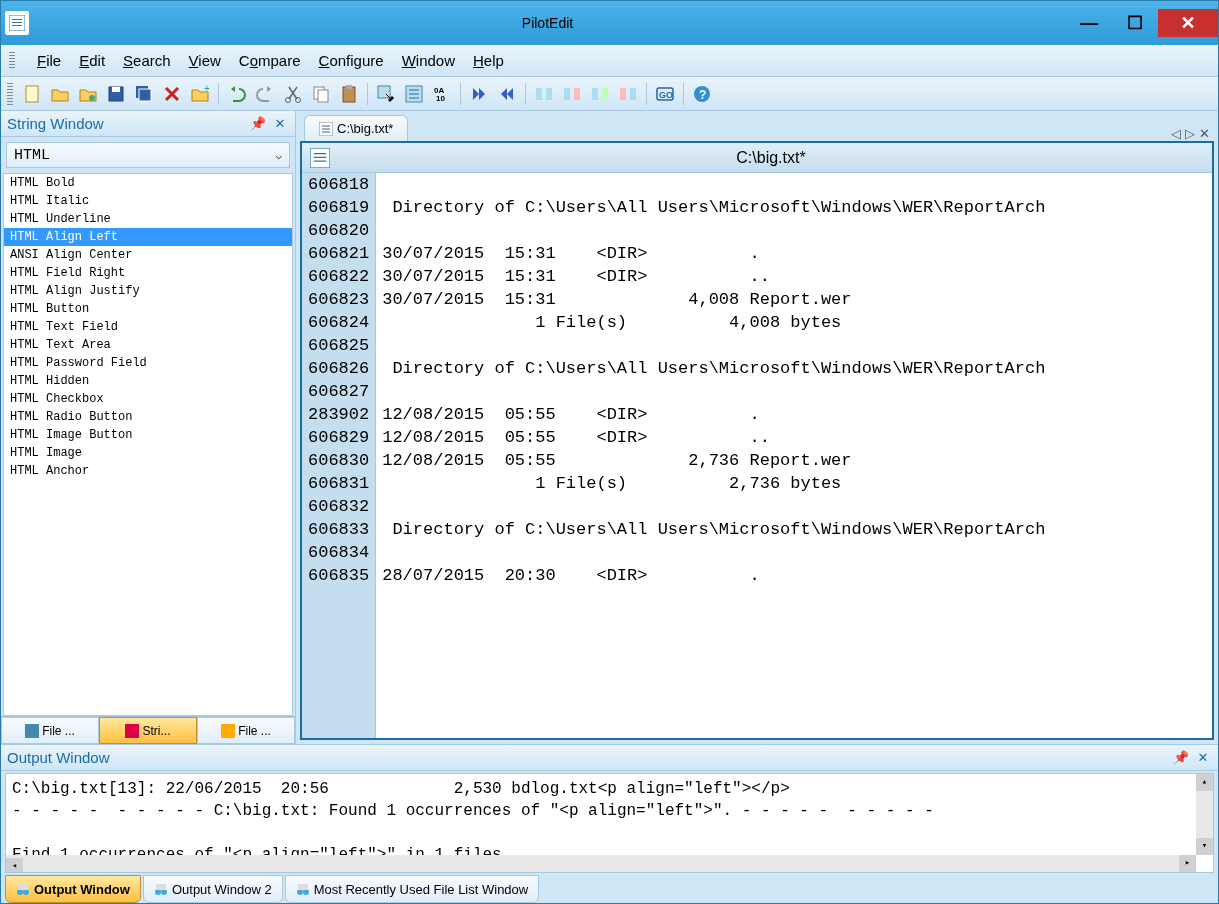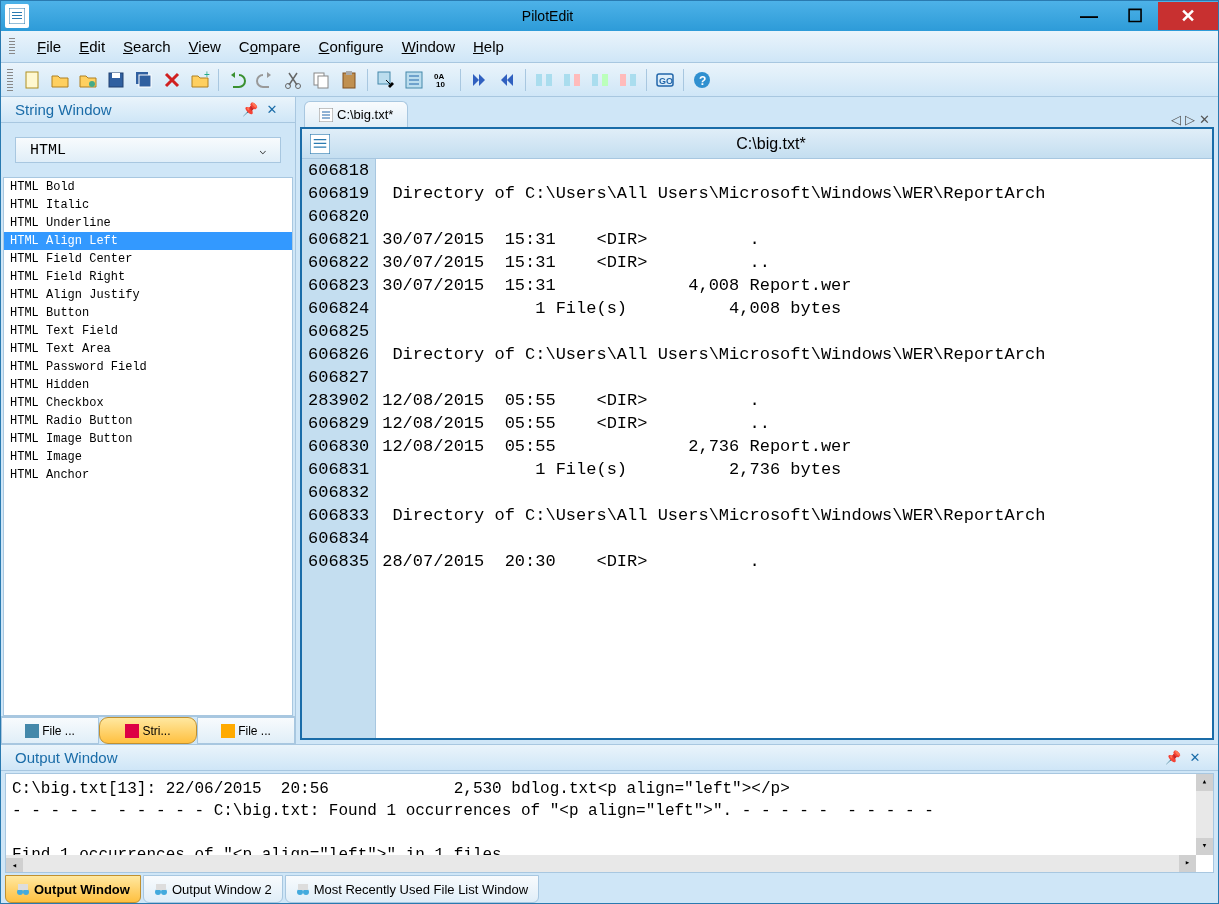--- a/index.html
+++ b/index.html
@@ -1,48 +1,48 @@
 <!DOCTYPE html>
 <html><head>
 <meta charset="utf-8">
 <style>
   * { box-sizing: border-box; margin: 0; padding: 0; }
   body { font-family: 'Segoe UI', Tahoma, sans-serif; font-size: 13px; background: #fff; overflow: hidden; }
   .window { width: 1219px; height: 904px; display: flex; flex-direction: column; border: 1px solid #2a7ab0; }
-  .titlebar { height: 30px; background: linear-gradient(to bottom, #4db2e8, #2d9bd8); display: flex; align-items: center; color: #000; }
+  .titlebar { height: 44px; background: linear-gradient(to bottom, #4db2e8, #2d9bd8); display: flex; align-items: center; color: #000; }
   .titlebar-icon { width: 24px; height: 24px; margin-left: 4px; background: #fff; border-radius: 2px; display: flex; align-items: center; justify-content: center; }
   .titlebar-icon svg { width: 16px; height: 16px; }
   .titlebar-title { flex: 1; text-align: center; font-size: 14px; color: #000; }
   .titlebar-buttons { display: flex; }
   .titlebar-btn { width: 46px; height: 28px; display: flex; align-items: center; justify-content: center; font-size: 18px; font-weight: bold; cursor: pointer; }
   .titlebar-btn.close { background: #c83030; color: #fff; width: 60px; }
   .titlebar-btn.min, .titlebar-btn.max { color: #000; }
   .menubar { height: 32px; background: linear-gradient(to bottom, #eaf4fb, #cfe6f7); border-bottom: 1px solid #a8c7e0; display: flex; align-items: center; padding: 0 8px; gap: 18px; }
   .menubar-grip { width: 6px; height: 18px; background: repeating-linear-gradient(to bottom, #888 0, #888 1px, transparent 1px, transparent 3px); margin-right: 4px; }
   .menubar-item { cursor: pointer; font-size: 15px; color: #000; }
   .menubar-item u { text-decoration: underline; }
   .toolbar { height: 34px; background: linear-gradient(to bottom, #eaf4fb, #cfe6f7); border-bottom: 1px solid #a8c7e0; display: flex; align-items: center; padding: 0 6px; gap: 2px; }
   .toolbar-grip { width: 6px; height: 22px; background: repeating-linear-gradient(to bottom, #888 0, #888 1px, transparent 1px, transparent 3px); margin-right: 4px; }
   .tb-icon { width: 26px; height: 26px; display: flex; align-items: center; justify-content: center; cursor: pointer; border-radius: 2px; }
   .tb-icon svg { width: 20px; height: 20px; }
   .tb-sep { width: 1px; height: 22px; background: #a8c7e0; margin: 0 3px; }
   .main-area { flex: 1; display: flex; background: #cfe6f7; overflow: hidden; }
   .left-panel { width: 295px; display: flex; flex-direction: column; background: #cfe6f7; border-right: 1px solid #a8c7e0; }
-  .panel-header { height: 26px; background: linear-gradient(to bottom, #eaf4fb, #cfe6f7); border-bottom: 1px solid #a8c7e0; display: flex; align-items: center; padding: 0 14px; color: #1a6ca8; font-size: 15px; }
+  .panel-header { height: 26px; background: linear-gradient(to bottom, #eaf4fb, #cfe6f7); border-bottom: 1px solid #a8c7e0; display: flex; align-items: center; padding: 0 6px; color: #1a6ca8; font-size: 15px; }
   .panel-header-title { flex: 1; }
   .panel-header-btn { width: 18px; height: 18px; cursor: pointer; margin-left: 4px; display: flex; align-items: center; justify-content: center; font-size: 13px; color: #1a6ca8; }
-  .dropdown { height: 26px; background: linear-gradient(to bottom, #f8fbfd, #e0eef8); border: 1px solid #a8c7e0; margin: 14px; display: flex; align-items: center; padding: 0 14px; font-family: 'Courier New', monospace; font-size: 15px; cursor: pointer; }
+  .dropdown { height: 26px; background: linear-gradient(to bottom, #f8fbfd, #e0eef8); border: 1px solid #a8c7e0; margin: 5px; display: flex; align-items: center; padding: 0 7px; font-family: 'Courier New', monospace; font-size: 15px; cursor: pointer; }
   .dropdown-label { flex: 1; }
   .dropdown-arrow { font-size: 11px; }
   .string-list { flex: 1; background: #fff; border: 1px solid #a8c7e0; margin: 0 2px; overflow-y: auto; font-family: 'Courier New', monospace; font-size: 12px; }
   .string-item { padding: 2px 6px; cursor: pointer; white-space: nowrap; }
   .string-item.selected { background: #3399ff; color: #fff; }
   .left-tabs { height: 28px; display: flex; background: #cfe6f7; border-top: 1px solid #a8c7e0; }
   .left-tab { flex: 1; display: flex; align-items: center; justify-content: center; gap: 3px; border: 1px solid #a8c7e0; background: linear-gradient(to bottom, #f8fbfd, #e0eef8); font-size: 12px; cursor: pointer; padding: 0 4px; overflow: hidden; }
-  .left-tab.active { background: linear-gradient(to bottom, #ffe8a0, #ffc040); border-color: #c09030; border-radius: 9px; }
+  .left-tab.active { background: linear-gradient(to bottom, #ffe8a0, #ffc040); border-color: #c09030; }
   .left-tab-icon { width: 14px; height: 14px; flex-shrink: 0; }
   .editor-area { flex: 1; display: flex; flex-direction: column; background: #cfe6f7; }
   .editor-tabs { height: 30px; display: flex; align-items: flex-end; padding: 0 8px; }
   .editor-tab { height: 26px; background: linear-gradient(to bottom, #f8fbfd, #e0eef8); border: 1px solid #a8c7e0; border-bottom: none; border-radius: 6px 6px 0 0; padding: 3px 14px; font-size: 13px; cursor: pointer; display: flex; align-items: center; gap: 4px; }
   .editor-tab-icon { width: 14px; height: 14px; }
   .editor-tab-nav { margin-left: auto; display: flex; gap: 4px; font-size: 13px; color: #555; }
   .editor-tab-nav span { cursor: pointer; }
   .editor-body { flex: 1; border: 2px solid #1a6ca8; margin: 0 4px 4px 4px; background: #fff; display: flex; flex-direction: column; overflow: hidden; }
   .editor-titlebar { height: 30px; background: linear-gradient(to bottom, #e0eef8, #c4def0); border-bottom: 1px solid #a8c7e0; display: flex; align-items: center; padding: 0 8px; }
   .editor-titlebar-icon { width: 20px; height: 20px; margin-right: 8px; }
@@ -260,21 +260,21 @@
       </div>
       <div class="dropdown">
         <span class="dropdown-label">HTML</span>
         <span class="dropdown-arrow">⌵</span>
       </div>
       <div class="string-list" id="string-list">
           <div class="string-item">HTML Bold</div>
           <div class="string-item">HTML Italic</div>
           <div class="string-item">HTML Underline</div>
           <div class="string-item selected">HTML Align Left</div>
-          <div class="string-item">HTML Field Center</div>
+          <div class="string-item">ANSI Align Center</div>
           <div class="string-item">HTML Field Right</div>
           <div class="string-item">HTML Align Justify</div>
           <div class="string-item">HTML Button</div>
           <div class="string-item">HTML Text Field</div>
           <div class="string-item">HTML Text Area</div>
           <div class="string-item">HTML Password Field</div>
           <div class="string-item">HTML Hidden</div>
           <div class="string-item">HTML Checkbox</div>
           <div class="string-item">HTML Radio Button</div>
           <div class="string-item">HTML Image Button</div>

